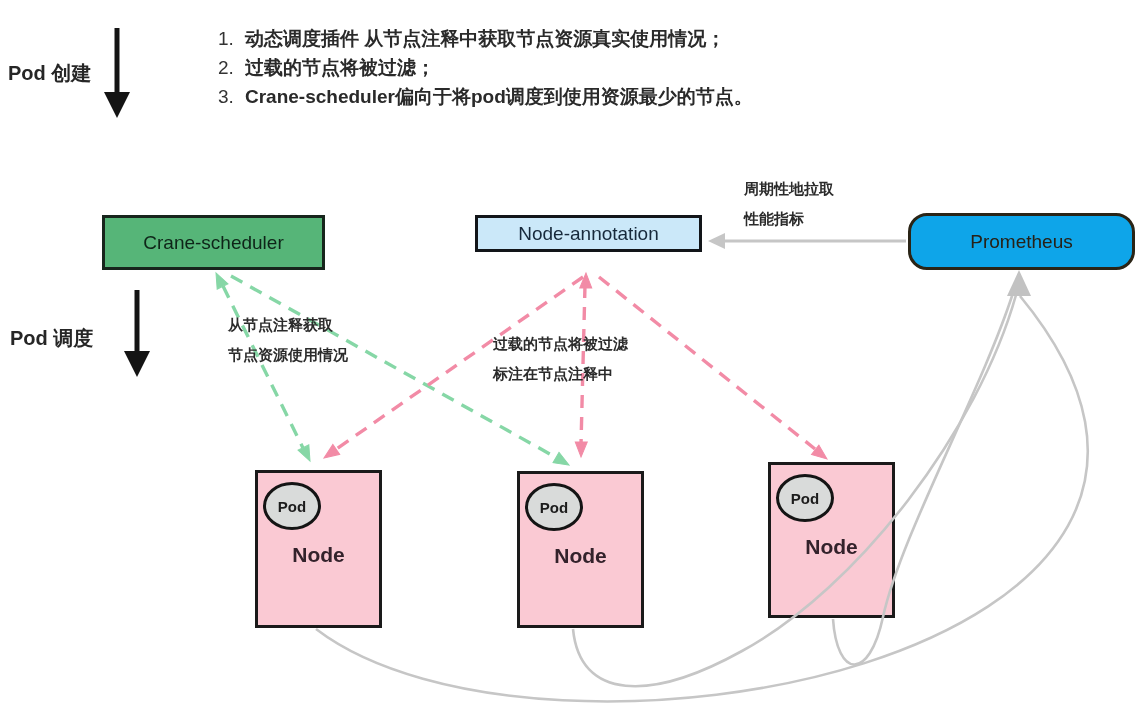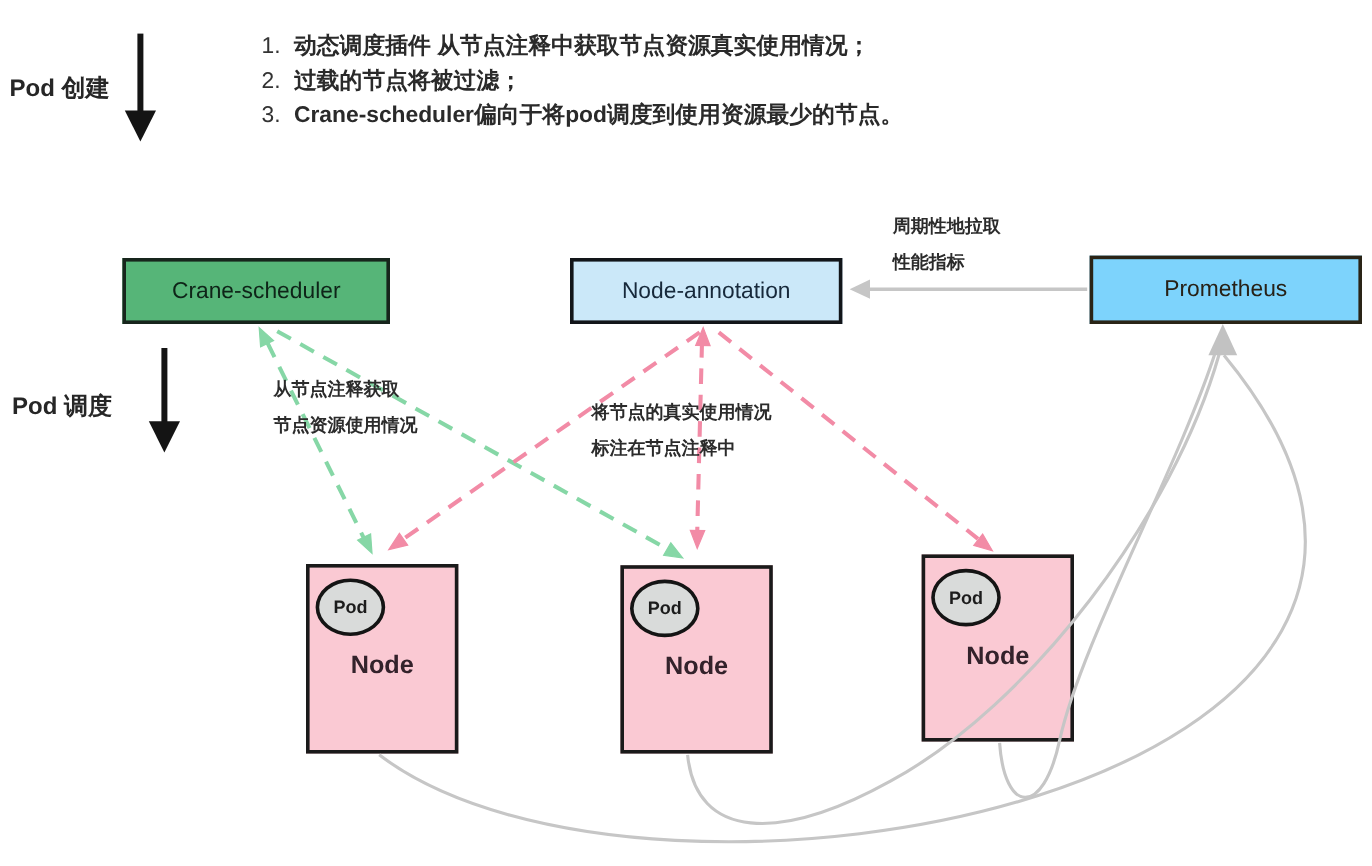--- a/index.html
+++ b/index.html
@@ -17,22 +17,22 @@
   .step{display:flex;line-height:29px;font-size:19px;color:#2a2a2a;white-space:nowrap;}
   .step .num{font-weight:400;width:27px;color:#333;}
   .step .txt{font-weight:600;}
   
   .box{
     display:flex;align-items:center;justify-content:center;
     border:3px solid #1b1b1b;box-sizing:border-box;
     font-size:19px;font-weight:400;z-index:2;
   }
   .box.scheduler{left:102px;top:215px;width:223px;height:55px;background:#56b578;color:#0e2418;border-color:#17251c;}
-  .box.annotation{left:475px;top:215px;width:227px;height:55px;background:#cbe8f9;color:#17293b;border-color:#121519;}
-  .box.prometheus{left:908px;top:213px;width:227px;height:57px;background:#7dd3fc;color:#272117;border-color:#2a2416;}
+  .box.annotation{left:475px;top:215px;width:227px;height:37px;background:#cbe8f9;color:#17293b;border-color:#121519;}
+  .box.prometheus{left:908px;top:213px;width:227px;height:57px;background:#0ea5e9;color:#272117;border-color:#2a2416;border-radius:19px;}
   
   .node{
     background:#fac9d3;border:3px solid #1a1a1a;box-sizing:border-box;z-index:2;
   }
   .node .pod{
     position:absolute;left:5px;top:9px;width:58px;height:48px;
     background:#d9dbda;border:3px solid #141414;border-radius:50%;box-sizing:border-box;
     display:flex;align-items:center;justify-content:center;
     font-size:15px;font-weight:700;color:#1c1c1c;
   }
@@ -95,21 +95,21 @@
 
   <div class="abs edge-text" id="pull-metrics">
     <div>周期性地拉取</div>
     <div>性能指标</div>
   </div>
   <div class="abs edge-text" id="get-usage">
     <div>从节点注释获取</div>
     <div>节点资源使用情况</div>
   </div>
   <div class="abs edge-text" id="annotate-usage">
-    <div>将节点的真实使用情况</div>
+    <div>过载的节点将被过滤</div>
     <div>标注在节点注释中</div>
   </div>
 
   <svg id="arrows" viewBox="0 0 1143 722">
 
     <g>
       <line x1="117" y1="28" x2="117" y2="93" stroke="#141414" stroke-width="5"></line>
       <polygon points="104,92 130,92 117,118" fill="#141414"></polygon>
     </g>
     <g>

